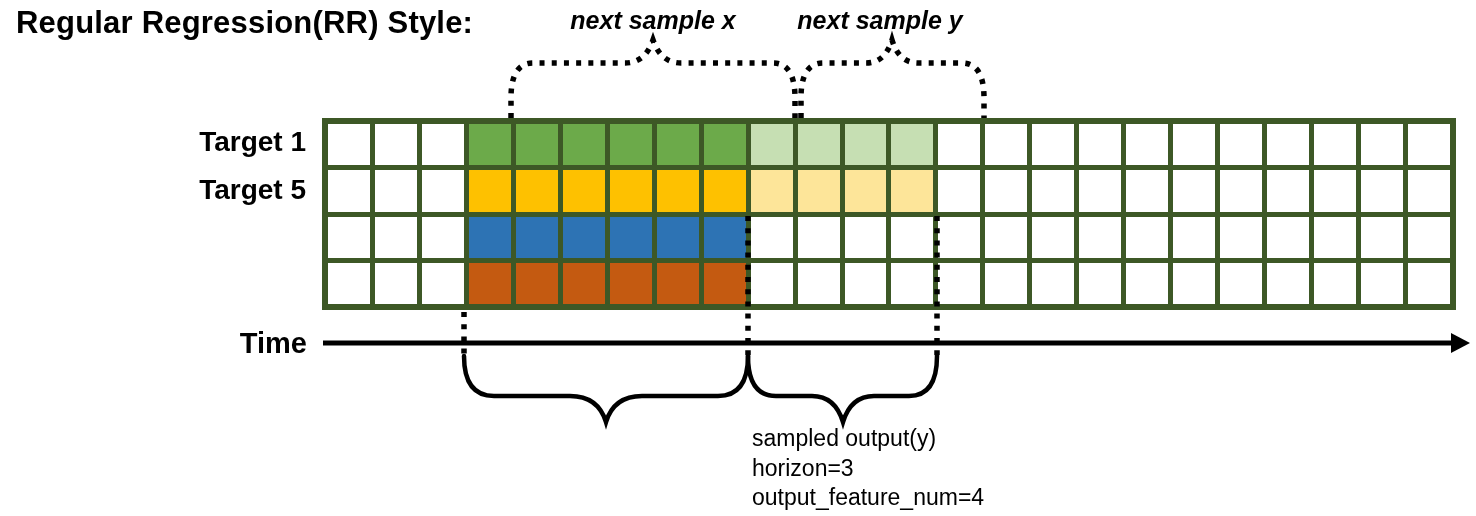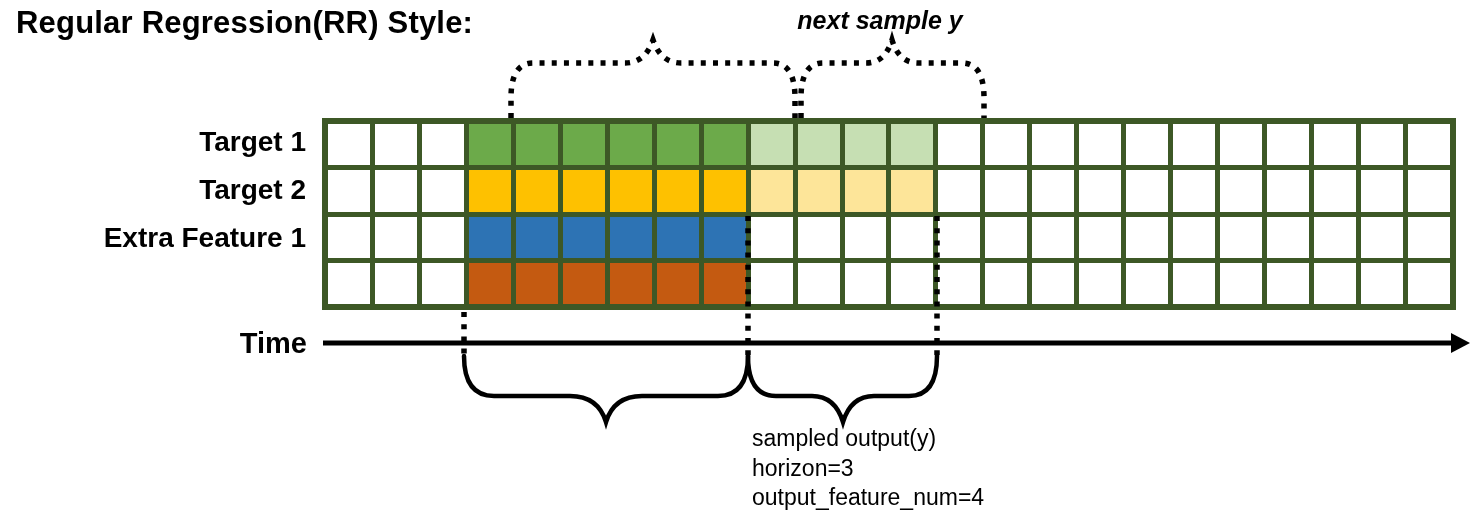--- a/index.html
+++ b/index.html
@@ -97,25 +97,25 @@
   #input-annotation { left: 510px; }
   #output-annotation { left: 752px; }
 </style>
 </head>
 <body>
 
 <div class="canvas">
 
   <div class="title">Regular Regression(RR) Style:</div>
 
+  <div class="next-sample-label" id="next-x-label">next sample x</div>
   <div class="next-sample-label" id="next-y-label">next sample y</div>
 
   <div class="row-label" style="top:118px">Target 1</div>
-  <div class="row-label" style="top:166px">Target 2</div>
-  <div class="row-label" style="top:214px">Extra Feature 1</div>
+  <div class="row-label" style="top:166px">Target 5</div>
 
   <div class="grid" id="sample-grid" style="background: rgb(61, 88, 38);">
       <div class="cell" style="background: rgb(255, 255, 255);"></div>
       <div class="cell" style="background: rgb(255, 255, 255);"></div>
       <div class="cell" style="background: rgb(255, 255, 255);"></div>
       <div class="cell" style="background: rgb(108, 170, 74);"></div>
       <div class="cell" style="background: rgb(108, 170, 74);"></div>
       <div class="cell" style="background: rgb(108, 170, 74);"></div>
       <div class="cell" style="background: rgb(108, 170, 74);"></div>
       <div class="cell" style="background: rgb(108, 170, 74);"></div>

